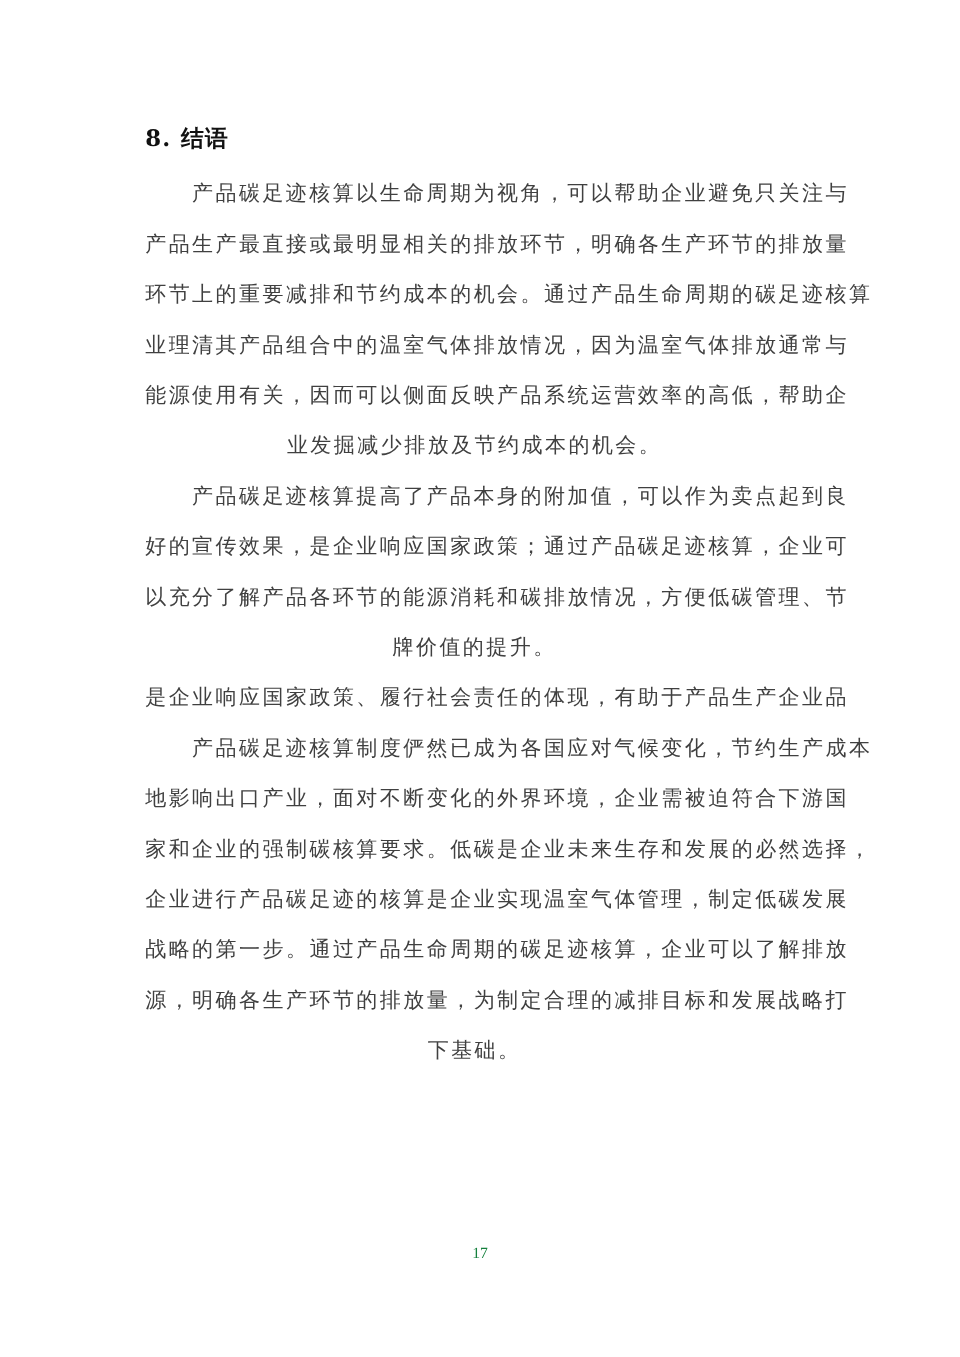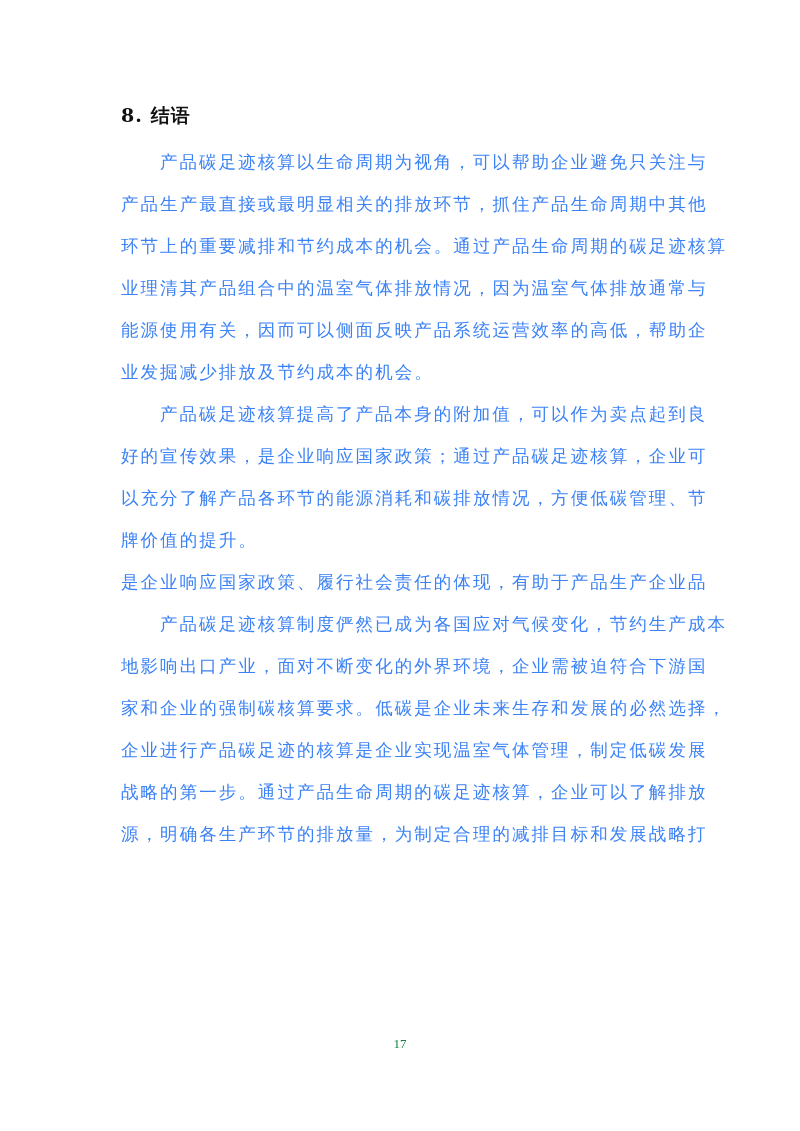--- a/index.html
+++ b/index.html
@@ -37,23 +37,24 @@
       left: 121px;
       top: 141px;
       width: 549px;
     }
     .line {
       height: 42px;
       line-height: 42px;
       font-size: 17.5px;
       white-space: nowrap;
       letter-spacing: 2.05px;
-      color: #3b82f6;
+      color: #404040;
       font-family: "DejaVu Sans", "Liberation Sans", sans-serif;
       font-weight: 300;
+      text-align: center;
     }
     .line.indent { padding-left: 39px; }
     .page-number {
       position: absolute;
       left: 0;
       width: 800px;
       top: 1036px;
       text-align: center;
       font-size: 13px;
       color: #15803d;
@@ -66,21 +67,21 @@
 <div class="page">
 
   <div class="heading">
     <span class="num">8.</span><span>结语</span>
   </div>
 
   <div class="body-text">
 
     <div>
       <div class="line indent">产品碳足迹核算以生命周期为视角，可以帮助企业避免只关注与</div>
-      <div class="line">产品生产最直接或最明显相关的排放环节，抓住产品生命周期中其他</div>
+      <div class="line">产品生产最直接或最明显相关的排放环节，明确各生产环节的排放量</div>
       <div class="line">环节上的重要减排和节约成本的机会。通过产品生命周期的碳足迹核算</div>
       <div class="line">业理清其产品组合中的温室气体排放情况，因为温室气体排放通常与</div>
       <div class="line">能源使用有关，因而可以侧面反映产品系统运营效率的高低，帮助企</div>
       <div class="line">业发掘减少排放及节约成本的机会。</div>
     </div>
 
     <div>
       <div class="line indent">产品碳足迹核算提高了产品本身的附加值，可以作为卖点起到良</div>
       <div class="line">好的宣传效果，是企业响应国家政策；通过产品碳足迹核算，企业可</div>
       <div class="line">以充分了解产品各环节的能源消耗和碳排放情况，方便低碳管理、节</div>
@@ -88,17 +89,18 @@
       <div class="line">是企业响应国家政策、履行社会责任的体现，有助于产品生产企业品</div>
     </div>
 
     <div>
       <div class="line indent">产品碳足迹核算制度俨然已成为各国应对气候变化，节约生产成本</div>
       <div class="line">地影响出口产业，面对不断变化的外界环境，企业需被迫符合下游国</div>
       <div class="line">家和企业的强制碳核算要求。低碳是企业未来生存和发展的必然选择，</div>
       <div class="line">企业进行产品碳足迹的核算是企业实现温室气体管理，制定低碳发展</div>
       <div class="line">战略的第一步。通过产品生命周期的碳足迹核算，企业可以了解排放</div>
       <div class="line">源，明确各生产环节的排放量，为制定合理的减排目标和发展战略打</div>
+      <div class="line">下基础。</div>
     </div>
   </div>
 
   <div class="page-number">17</div>
 </div>
 
 </body></html>

